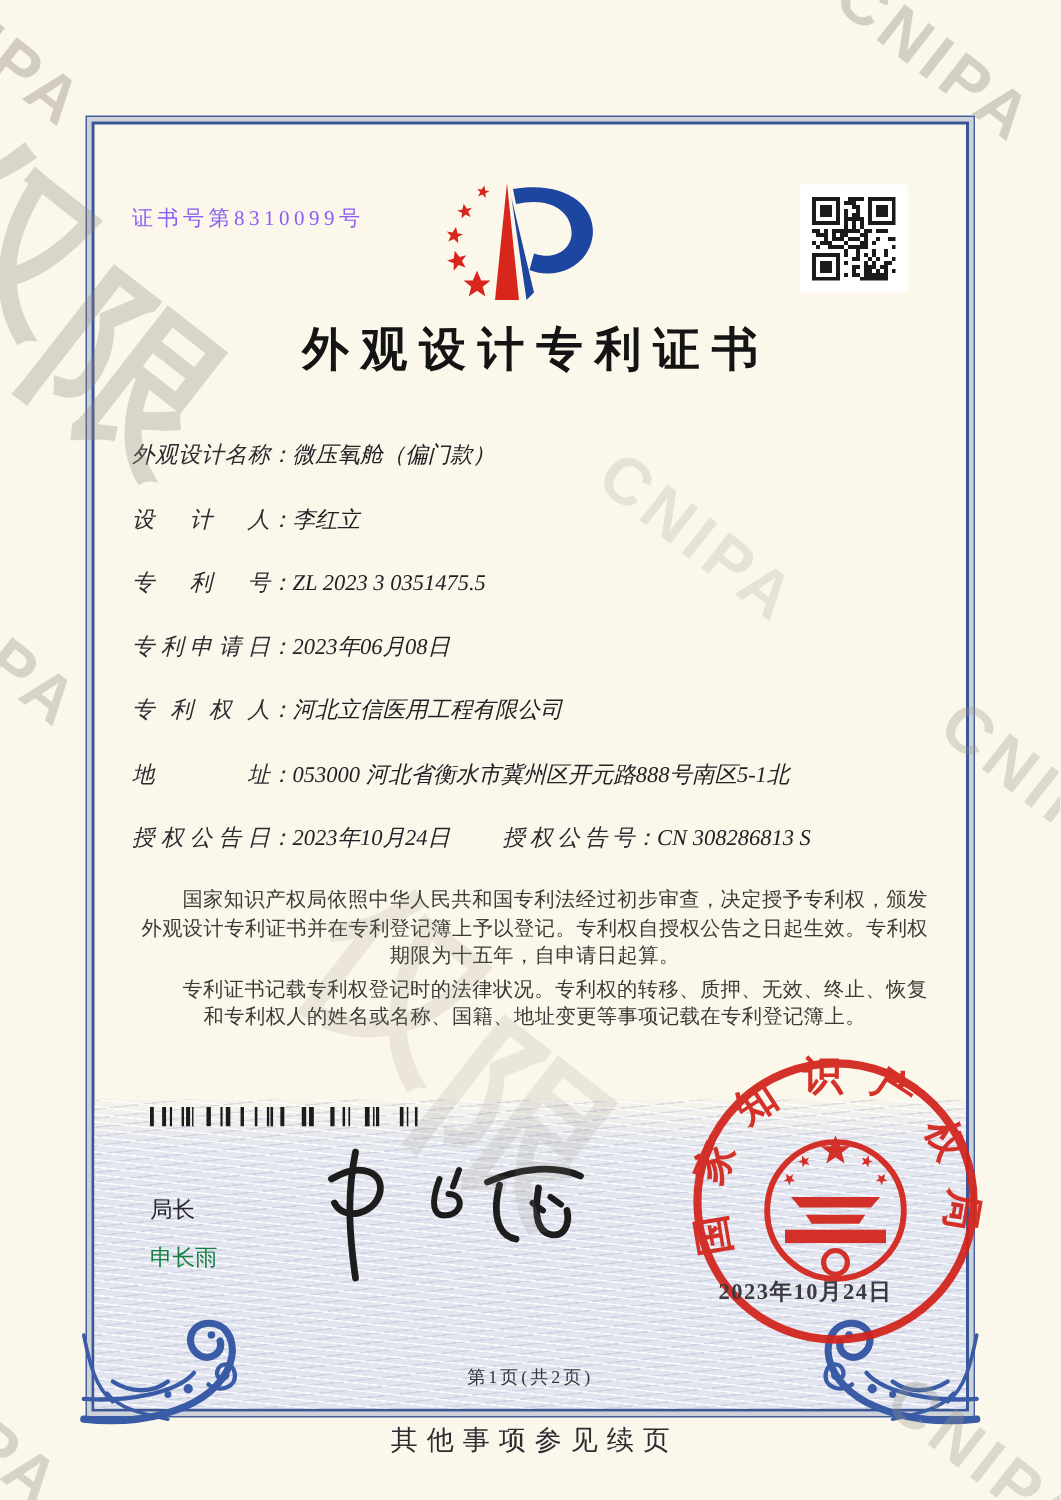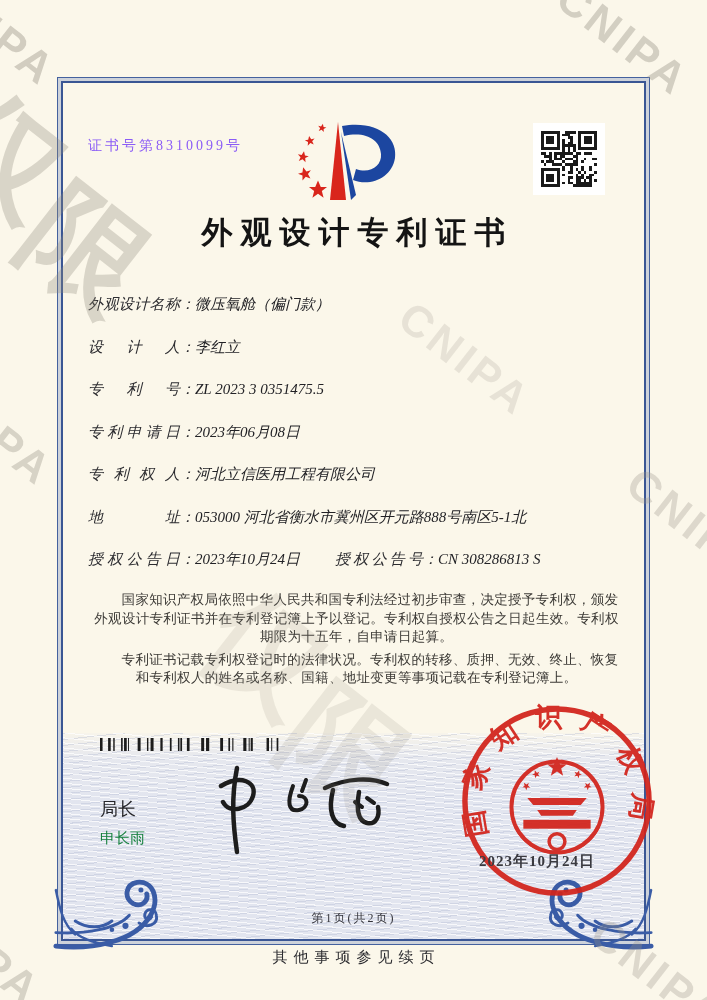--- a/index.html
+++ b/index.html
@@ -39,31 +39,31 @@
   .f-second{position:absolute;left:247px;top:0;}
 
   
   .body-text{position:absolute;left:88px;top:591px;width:537px;z-index:2;
              font-size:13.5px;line-height:18.5px;letter-spacing:.3px;color:#3c3a36;text-align:center;}
   .body-text p{margin:0 0 4px 0;text-indent:2em;}
 
   
   .barcode{position:absolute;left:100px;top:738px;z-index:2;}
   .director-title{position:absolute;left:100px;top:797px;z-index:2;
-      font-family:"Liberation Sans","DejaVu Sans",sans-serif;font-size:18px;color:#26262a;}
+      font-family:"Liberation Sans","DejaVu Sans",sans-serif;font-size:15px;color:#26262a;}
   .director-name{position:absolute;left:100px;top:829px;z-index:2;
       font-family:"Liberation Sans","DejaVu Sans",sans-serif;font-size:15px;color:#15803d;}
   .signature{position:absolute;left:207px;top:758px;z-index:2;}
   .seal{position:absolute;left:458px;top:702px;width:198px;height:198px;z-index:4;opacity:.93;}
   .seal-date{position:absolute;left:479px;top:852px;z-index:5;font-size:15px;letter-spacing:1px;
              color:#3a3a40;font-weight:600;}
   .page-number{position:absolute;left:0;top:910px;width:707px;text-align:center;z-index:2;
                font-size:12px;letter-spacing:2px;color:#33333a;}
   .footer-note{position:absolute;left:0;top:948px;width:707px;text-align:center;z-index:2;
-               font-size:15px;letter-spacing:6px;text-indent:6px;color:#2c2c30;}
+               font-size:18px;letter-spacing:6px;text-indent:6px;color:#2c2c30;}
 
   
   .watermark-layer{position:absolute;inset:0;z-index:10;pointer-events:none;overflow:hidden;}
   .wm{position:absolute;transform:rotate(38deg);transform-origin:left top;font-weight:700;white-space:nowrap;}
   .wm-latin{font-family:"Liberation Sans","DejaVu Sans",sans-serif;color:#9a9488;letter-spacing:4px;}
   .wm-cjk{font-family:"Liberation Serif","DejaVu Serif",serif;color:#8e887b;}
 </style>
 </head>
 <body>
 

